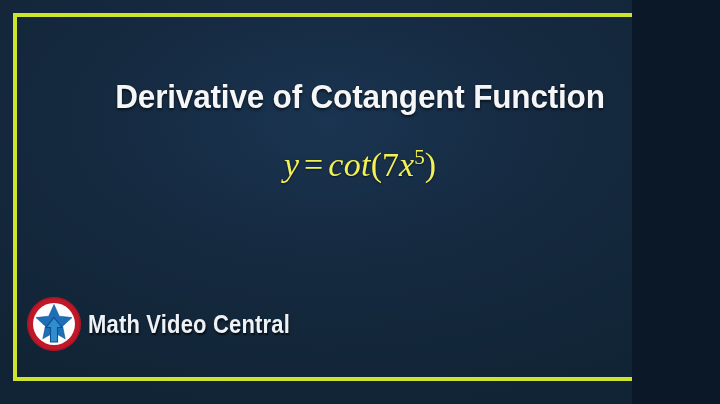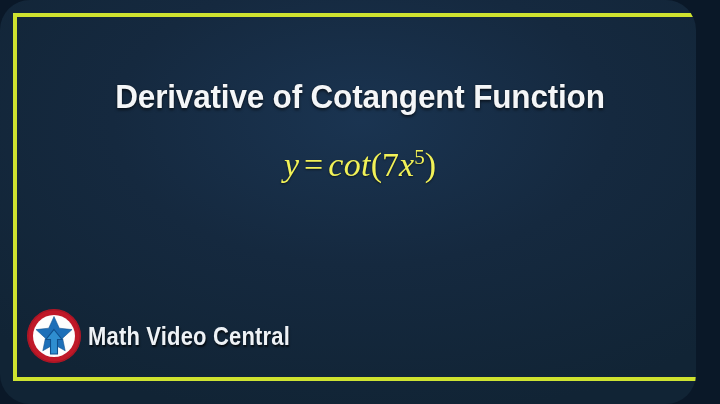--- a/index.html
+++ b/index.html
@@ -10,27 +10,26 @@
   body {
     width: 720px;
     height: 404px;
     overflow: hidden;
     font-family: "Liberation Sans", sans-serif;
   }
 
   
   #slide {
     position: relative;
-    width: 696px;
+    width: 632px;
     height: 404px;
     background:
       radial-gradient(ellipse 520px 300px at 52% 30%, #1a3451 0%, #15293f 48%, #112435 100%),
       #13293f;
     overflow: hidden;
-    border-radius: 30px;
   }
 
   
   #frame {
     position: absolute;
     left: 13px;
     top: 13px;
     width: 692px;
     height: 368px;
     box-sizing: border-box;
@@ -94,21 +93,21 @@
     font-size: 0.62em;
     vertical-align: super;
     font-style: normal;
     line-height: 0;
   }
 
   
   #branding {
     position: absolute;
     left: 26px;
-    top: 308px;
+    top: 296px;
     display: flex;
     align-items: center;
     justify-content: center;
   }
   #logo-badge {
     position: relative;
     width: 56px;
     height: 56px;
     flex: 0 0 auto;
   }

